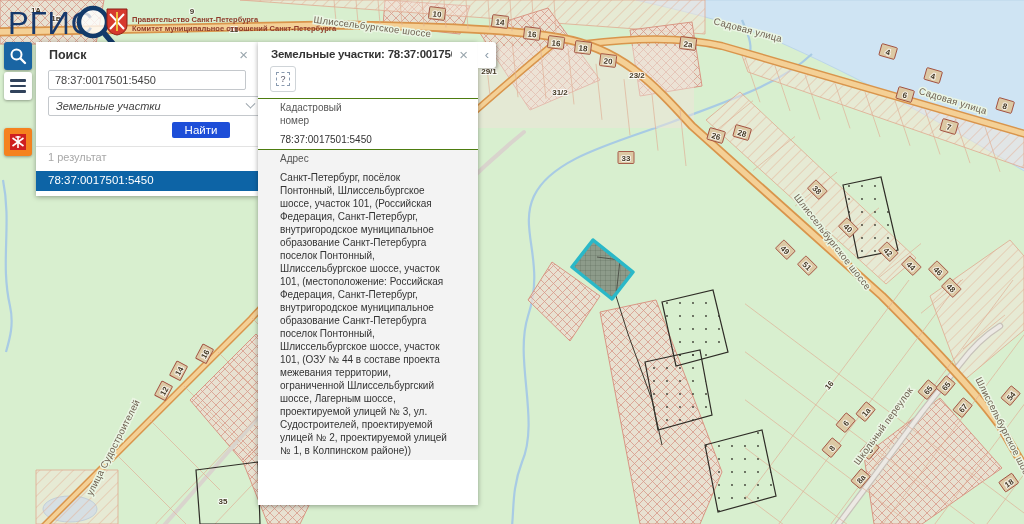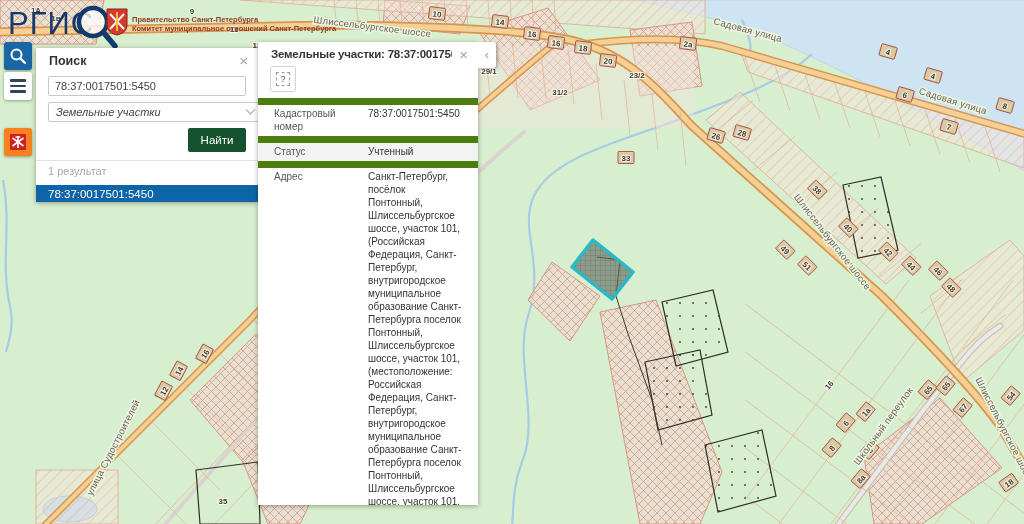--- a/index.html
+++ b/index.html
@@ -38,44 +38,44 @@
   #btn-layers span { width:16px; height:2.5px; background:#31435c; border-radius:1px; }
   #btn-emblem { top:128px; background:#f5821f; }
 
   
   .panel { position:absolute; background:#fff; box-shadow:0 1px 5px rgba(0,0,0,.35); }
   .panel-header { position:relative; padding:6px 26px 4px 13px; }
   .panel-title { font-size:12.5px; font-weight:bold; color:#333; white-space:nowrap; overflow:hidden; }
   .close-x { position:absolute; right:10px; top:5px; font-size:15px; color:#9aa6ad; cursor:pointer; line-height:15px; }
 
   
-  #search-panel { left:36px; top:48px; width:222px; height:154px; overflow:hidden; }
+  #search-panel { left:36px; top:42px; width:222px; height:154px; overflow:hidden; }
   .search-input { display:block; width:198px; margin:4px 12px 0; height:20px; border:1px solid #c4c8cc;
                   border-radius:2px; font-size:11px; color:#444; padding:0 6px;
                   font-family:"Liberation Sans",sans-serif; }
   .select-box { display:flex; align-items:center; justify-content:space-between; width:214px; height:20px;
                 margin:6px 12px 0; border:1px solid #c4c8cc; border-radius:2px; padding:0 7px;
                 font-size:11px; color:#444; cursor:pointer; background:#fff;font-style:italic; }
   .chev { width:7px; height:7px; border-right:1.5px solid #9aa3ab; border-bottom:1.5px solid #9aa3ab;
           transform:rotate(45deg) translate(-2px,-2px); }
-  .find-btn { display:block; margin:6px 12px 8px auto; width:58px; height:24px; background:#14532d;
+  .find-btn { display:block; margin:6px 28px 8px auto; width:58px; height:16px; background:#1d4ed8;
               color:#fff; border:none; border-radius:2px; font-size:11.5px; cursor:pointer;
               font-family:"Liberation Sans",sans-serif; }
   .results { border-top:1px solid #e3e3e3; }
   .results-count { padding:4px 12px 8px; font-size:11px; color:#a8a8a8; }
   .result-row { background:#0d64a6; color:#fff; font-size:11.5px; padding:3px 12px; height:20px; cursor:pointer; }
 
   
   #details-panel { left:258px; top:42px; width:220px; height:463px; overflow:hidden; }
   .help-btn { margin:2px 12px 6px; width:26px; height:26px; background:#fff; border:1px solid #cfd4d8;
               border-radius:3px; display:flex; align-items:center; justify-content:center; cursor:pointer; }
   .help-btn span { width:14px; height:14px; border:1px dashed #8a9bb0; display:flex; align-items:center;
                    justify-content:center; font-size:9px; color:#556; }
   .kv-table { width:100%; }
-  .kv-row { display:flex; gap:6px; padding:2px 16px 3px; border-top:7px solid #4d7c0f; }
+  .kv-row { display:flex; gap:6px; padding:2px 22px 3px; border-top:1px solid #4d7c0f;flex-direction:column; }
   .kv-row:nth-child(even) { background:#f3f3f3; }
   .kv-label { width:88px; flex:none; font-size:10px; line-height:13px; color:#555; }
   .kv-value { flex:1; font-size:10px; line-height:13px; color:#333; }
 
   #collapse-tab { position:absolute; left:478px; top:42px; width:18px; height:26px; background:#fff;
                   border-radius:0 3px 3px 0; box-shadow:2px 1px 3px rgba(0,0,0,.25); text-align:center;
                   line-height:25px; font-size:13px; color:#8a9aa8; cursor:pointer; }
 </style>
 </head>
 <body>
@@ -479,24 +479,20 @@
     </div>
     <div class="help-btn">
       <span>?</span>
     </div>
     <div class="kv-table">
         <div class="kv-row">
           <div class="kv-label">Кадастровый номер</div>
           <div class="kv-value">78:37:0017501:5450</div>
         </div>
         <div class="kv-row">
-          <div class="kv-label">Статус</div>
-          <div class="kv-value">Учтенный</div>
-        </div>
-        <div class="kv-row">
           <div class="kv-label">Адрес</div>
           <div class="kv-value">Санкт-Петербург, посёлок Понтонный, Шлиссельбургское шоссе, участок 101, (Российская Федерация, Санкт-Петербург, внутригородское муниципальное образование Санкт-Петербурга поселок Понтонный, Шлиссельбургское шоссе, участок 101, (местоположение: Российская Федерация, Санкт-Петербург, внутригородское муниципальное образование Санкт-Петербурга поселок Понтонный, Шлиссельбургское шоссе, участок 101, (ОЗУ № 44 в составе проекта межевания территории, ограниченной Шлиссельбургский шоссе, Лагерным шоссе, проектируемой улицей № 3, ул. Судостроителей, проектируемой улицей № 2, проектируемой улицей № 1, в Колпинском районе))</div>
         </div>
       </div>
   </div>
 
   <div id="collapse-tab">‹</div>
 </div>
 
 </body></html>

